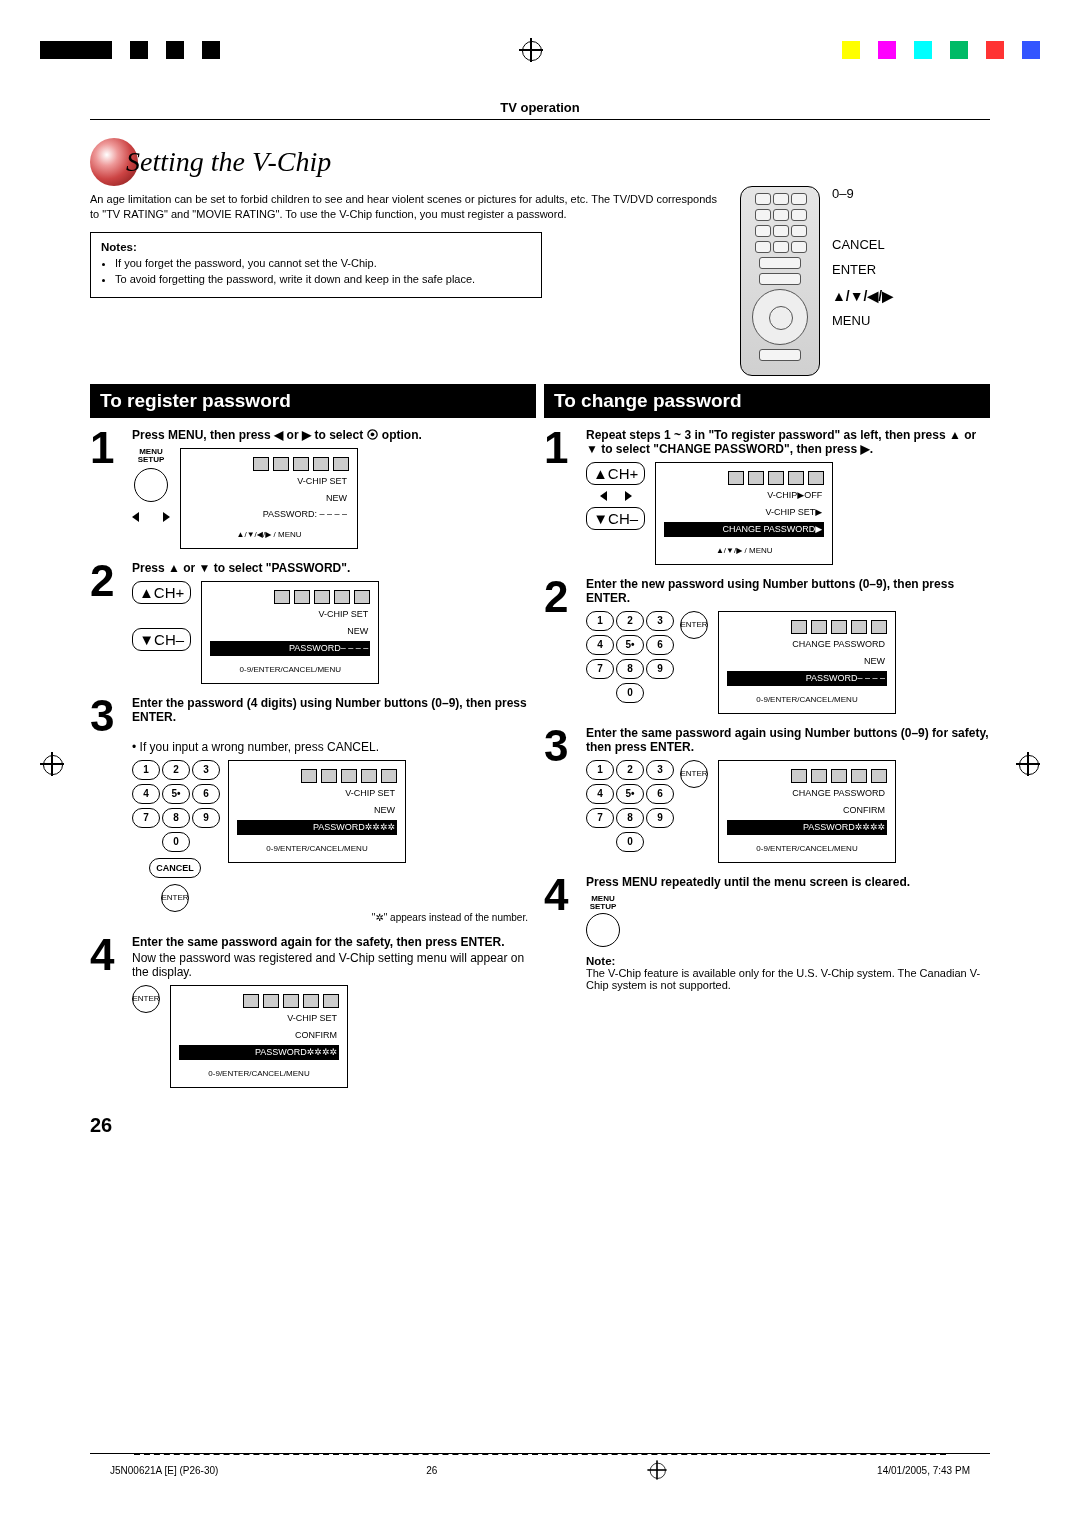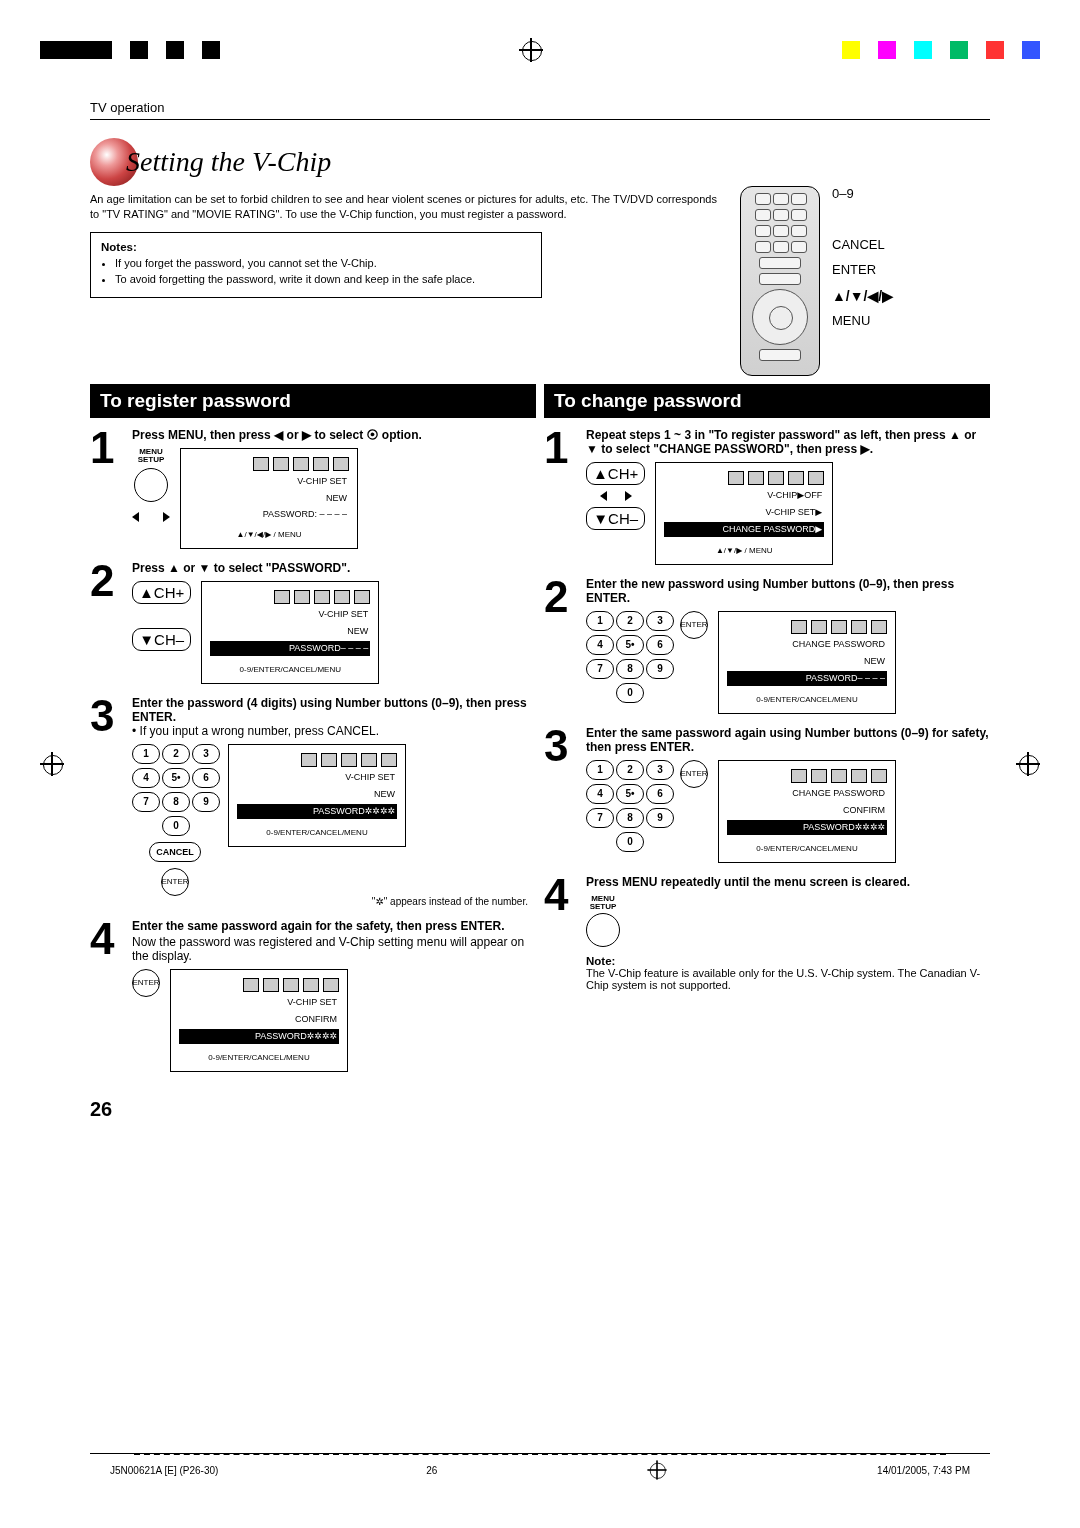--- a/index.html
+++ b/index.html
@@ -33,21 +33,21 @@
   .cross { width: 24px; height:24px; position:relative; }
   .cross::before, .cross::after { content:""; position:absolute; background:#000; }
   .cross::before { left:11px; top:0; width:2px; height:24px; }
   .cross::after  { top:11px; left:0; height:2px; width:24px; }
   .cross .ring { position:absolute; left:3px; top:3px; width:18px; height:18px; border:1px solid #000; border-radius:50%; }
   .page {
     position: absolute;
     left: 90px; right: 90px; top: 100px; bottom: 130px;
     box-sizing: border-box;
   }
-  .header-label { font-weight:normal; font-size:13px; margin-bottom:4px; }
+  .header-label { font-weight:bold; font-size:13px; margin-bottom:4px;text-align:center; }
   .header-rule { height:1px; background:#000; }
   .title-row { display:flex; align-items:flex-start; gap:12px; margin-top:18px; }
   .sphere-title { display:flex; align-items:center; gap:14px; }
   .sphere {
     width:48px; height:48px; border-radius:50%;
     background: radial-gradient(circle at 35% 35%, #fff 0%, #e99 25%, #c44 55%, #711 100%);
   }
   .title-text { font-family: Georgia, 'Times New Roman', serif; font-style:italic; font-size:28px; margin-left:-26px; }
   .intro-col { flex:1; font-size:11px; line-height:1.35; padding-top:6px; }
   .notes-box { border:1px solid #000; padding:8px 10px; margin-top:10px; width:430px; }
@@ -291,21 +291,21 @@
                 <div class="osd-foot">0-9/ENTER/CANCEL/MENU</div>
               </div>
             </div>
           </div>
         </div>
 
         <div class="step">
           <div class="step-num">3</div>
           <div class="step-body">
             <b>Enter the password (4 digits) using Number buttons (0–9), then press ENTER.</b>
-            <div style="margin:0 0 4px 0">• <span>If you input a wrong number, press CANCEL.</span></div>
+            <div style="margin:16px 0 4px 0">• <span>If you input a wrong number, press CANCEL.</span></div>
             <div class="step-inline">
               <div style="display:flex; flex-direction:column; gap:6px; align-items:center">
                 <div class="keypad">
                   <div class="k">1</div>
                     <div class="k">2</div>
                     <div class="k">3</div>
                   <div class="k">4</div>
                     <div class="k">5•</div>
                     <div class="k">6</div>
                   <div class="k">7</div>

